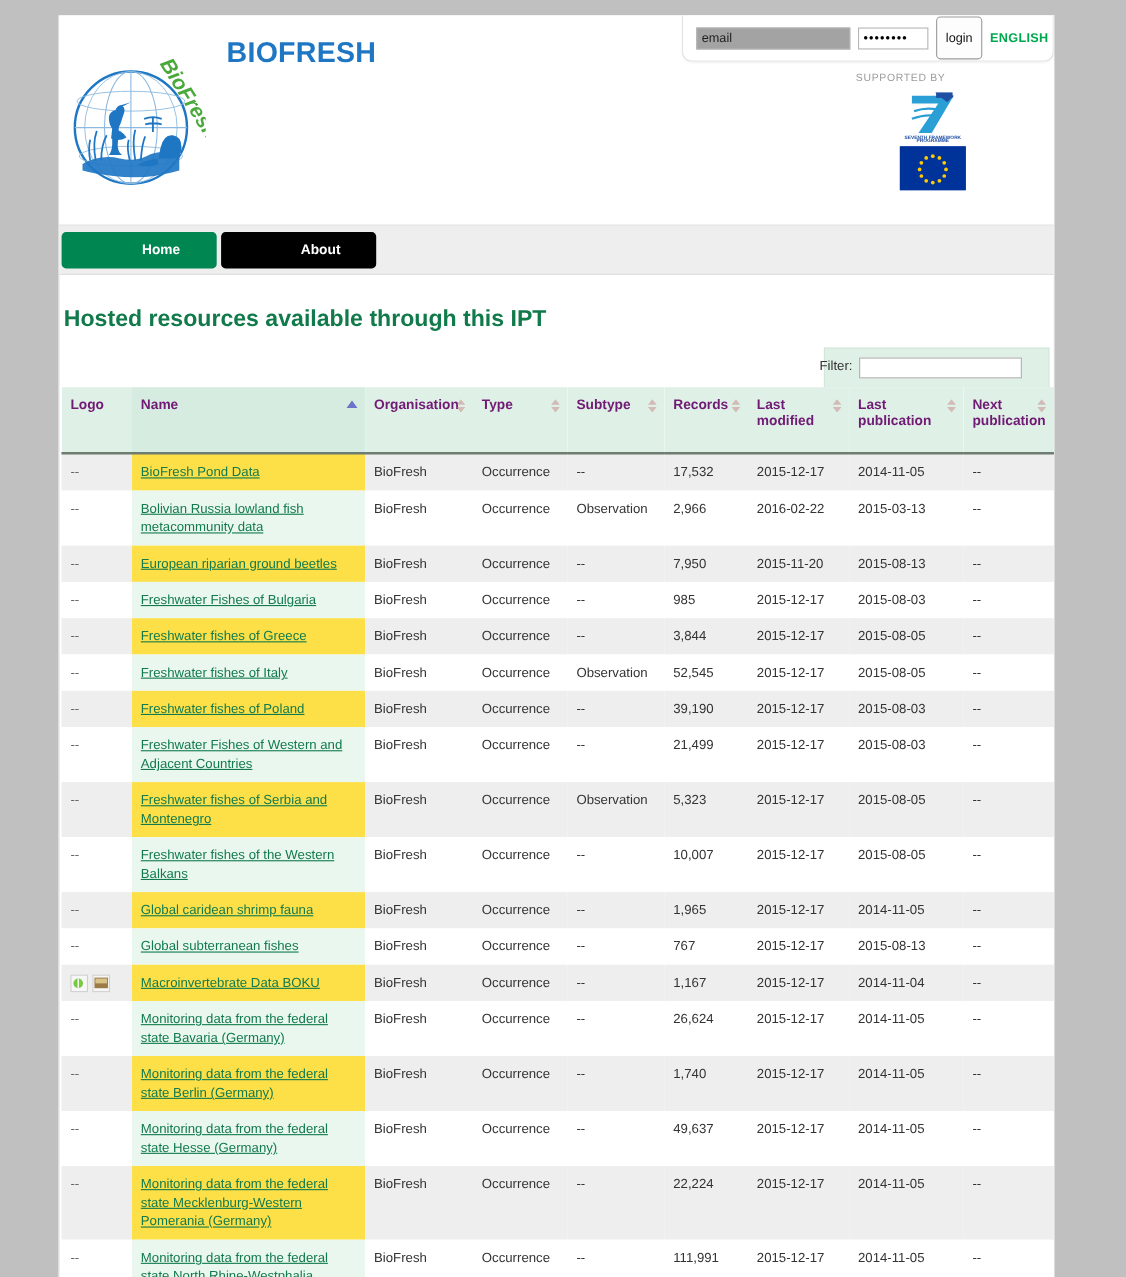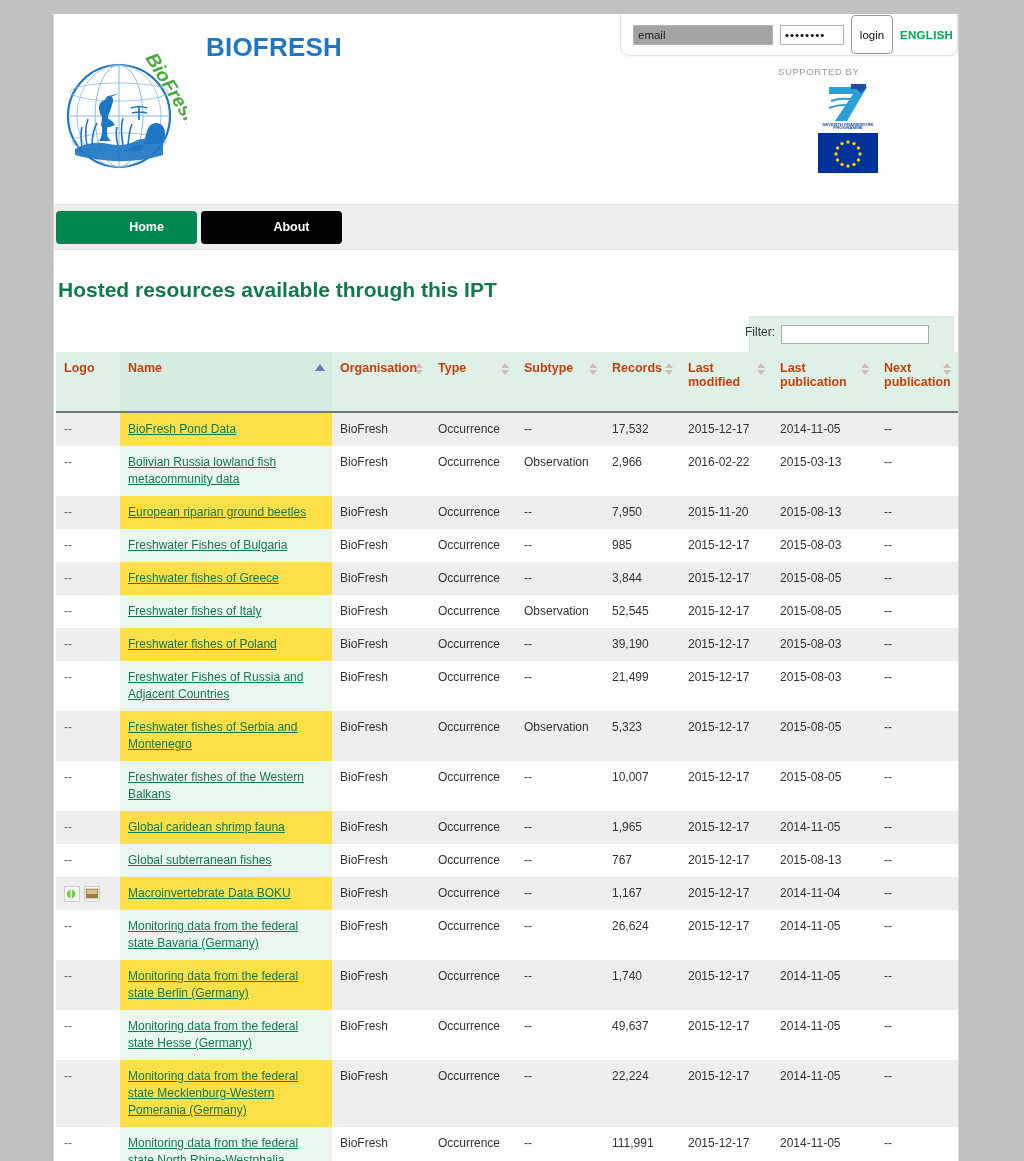--- a/index.html
+++ b/index.html
@@ -184,21 +184,21 @@
     border-collapse: collapse;
     table-layout: fixed;
     font-size: 12px;
     color: #333;
   }
   table.resources thead th {
     background: #dff0e6;
     text-align: left;
     font-size: 12.5px;
     font-weight: bold;
-    color: #c2410c;
+    color: #701a75;
     padding: 9px 8px 22px 8px;
     vertical-align: top;
     border-bottom: 2px solid #6d7d72;
     position: relative;
     cursor: pointer;
   }
   table.resources thead th.sorted { background: #d7ece0; }
   .sort-arrows {
     position: absolute;
     right: 7px; top: 11px;
@@ -477,21 +477,21 @@
               <td>BioFresh</td>
               <td>Occurrence</td>
               <td>--</td>
               <td>39,190</td>
               <td>2015-12-17</td>
               <td>2015-08-03</td>
               <td>--</td>
             </tr>
             <tr class="even">
               <td class="col-logo"><span class="dash">--</span></td>
-              <td class="col-name"><a class="res-link" href="#">Freshwater Fishes of Russia and Adjacent Countries</a></td>
+              <td class="col-name"><a class="res-link" href="#">Freshwater Fishes of Western and Adjacent Countries</a></td>
               <td>BioFresh</td>
               <td>Occurrence</td>
               <td>--</td>
               <td>21,499</td>
               <td>2015-12-17</td>
               <td>2015-08-03</td>
               <td>--</td>
             </tr>
             <tr class="odd">
               <td class="col-logo"><span class="dash">--</span></td>

